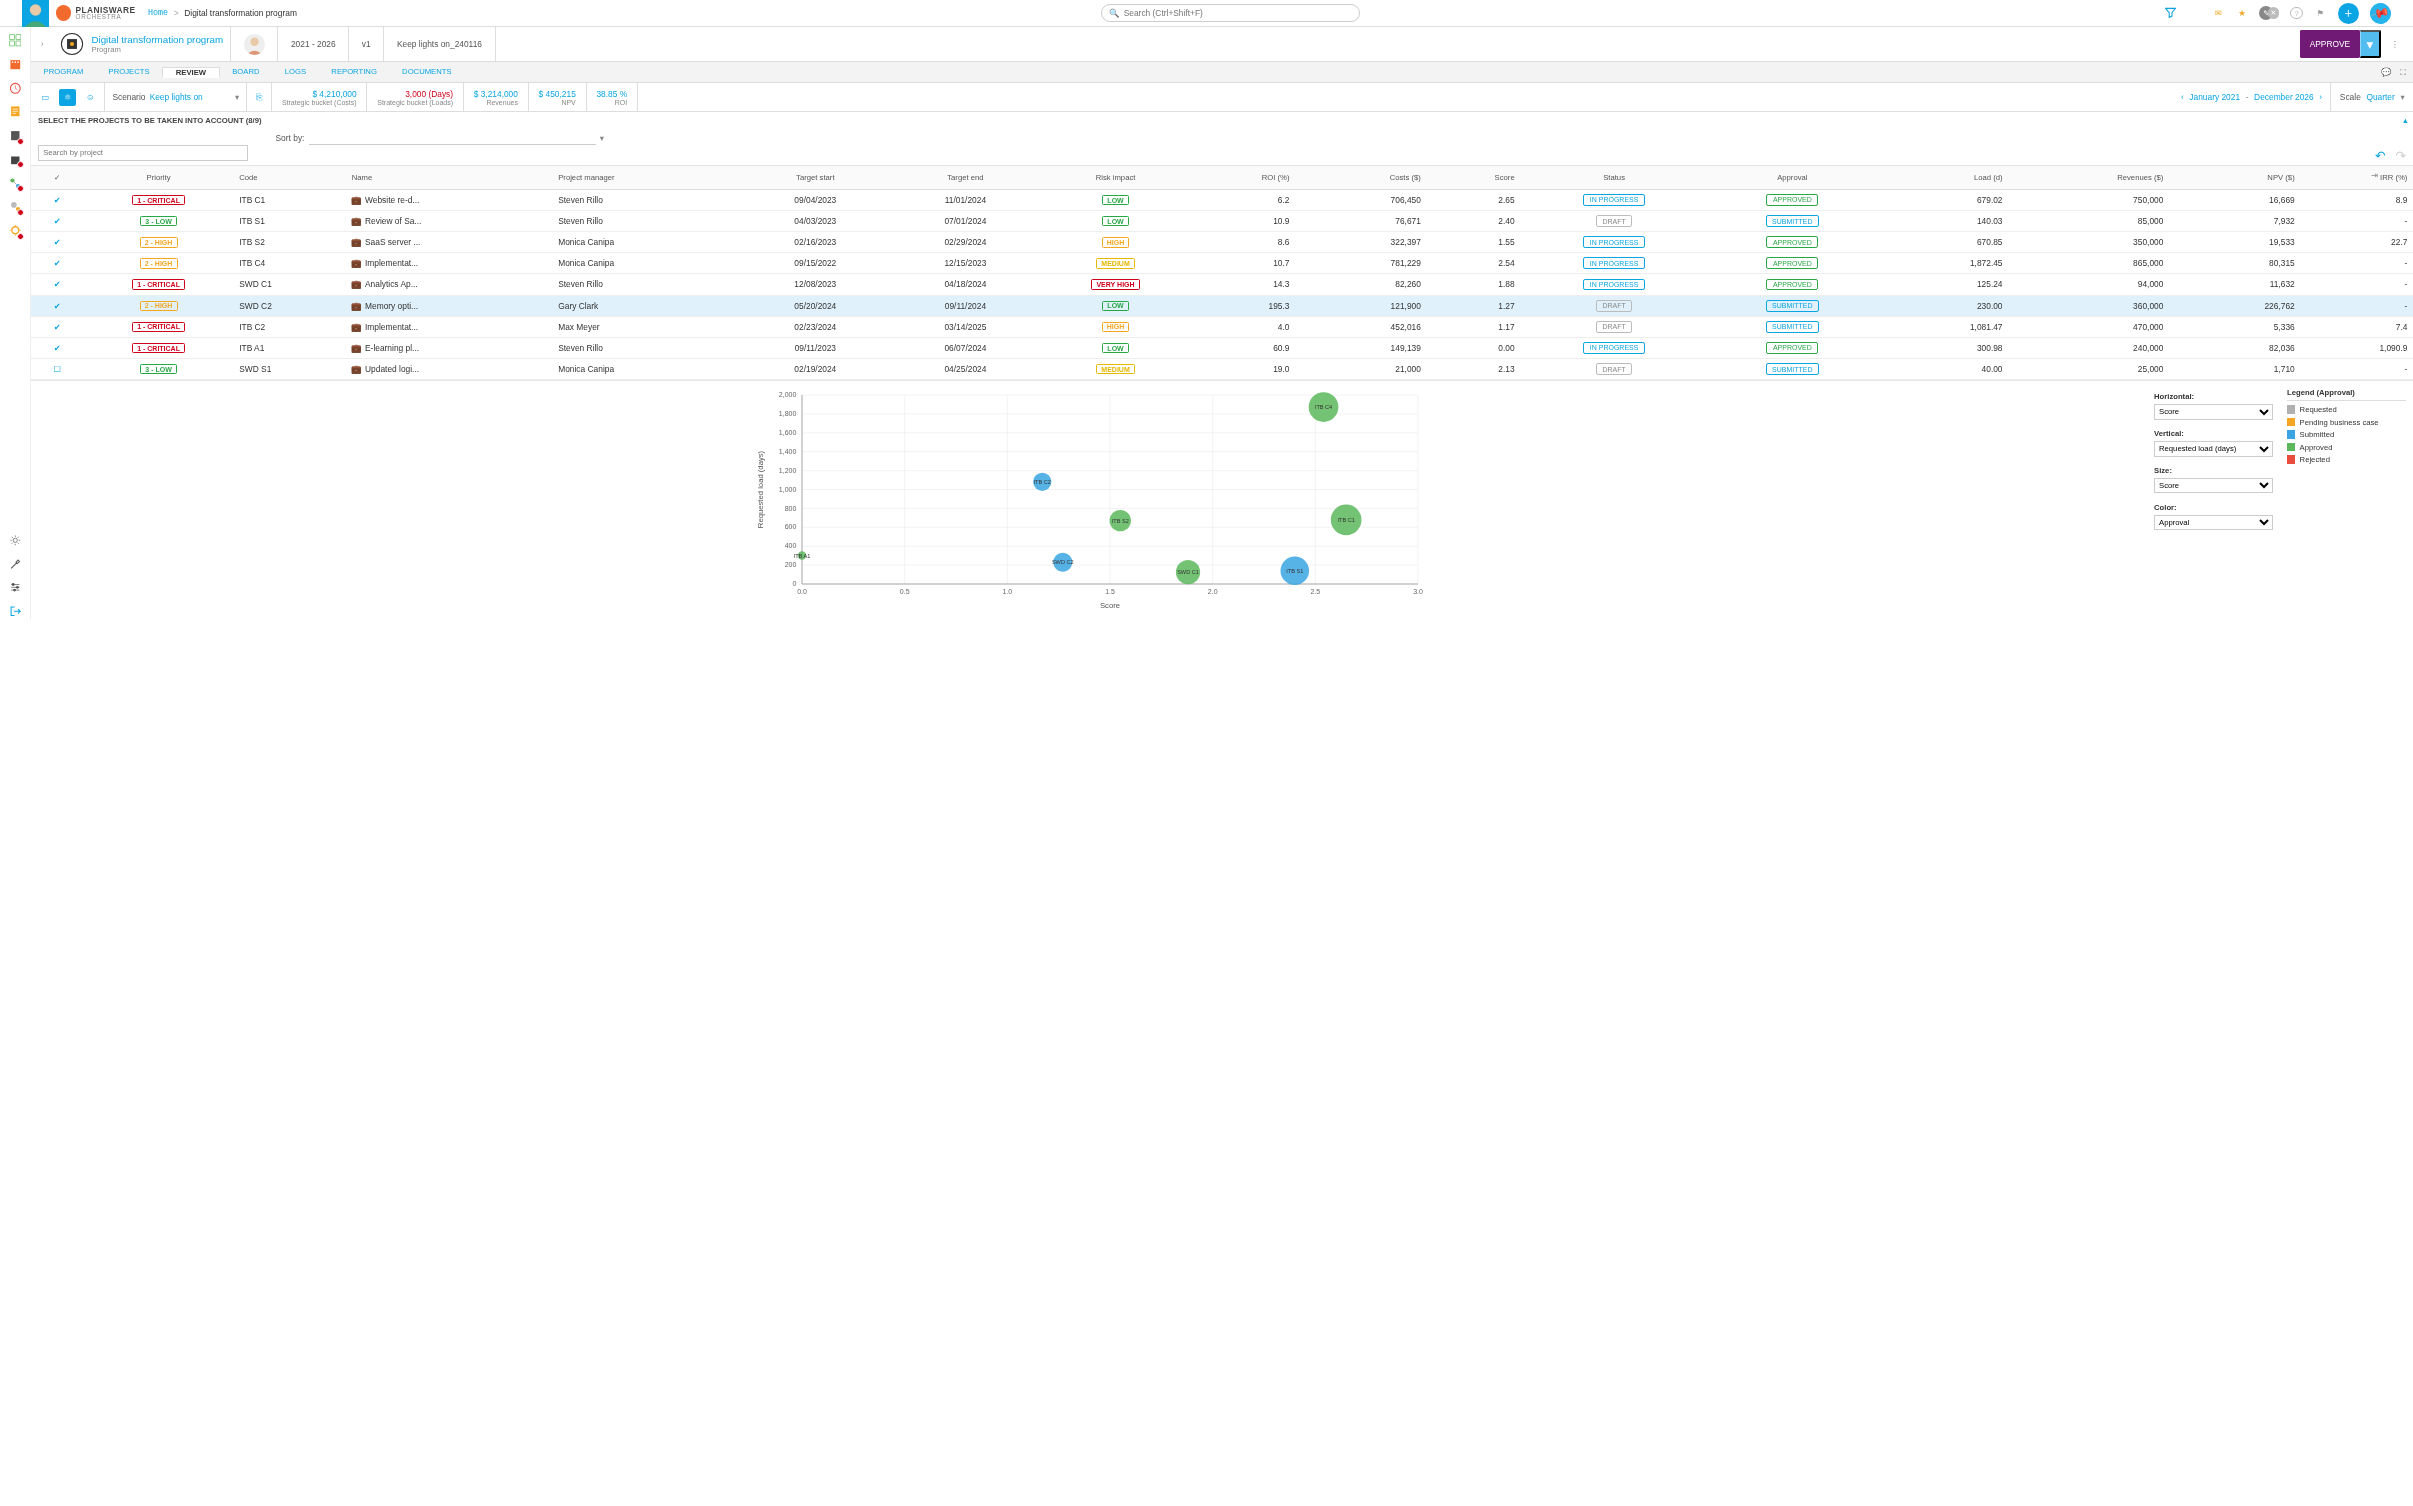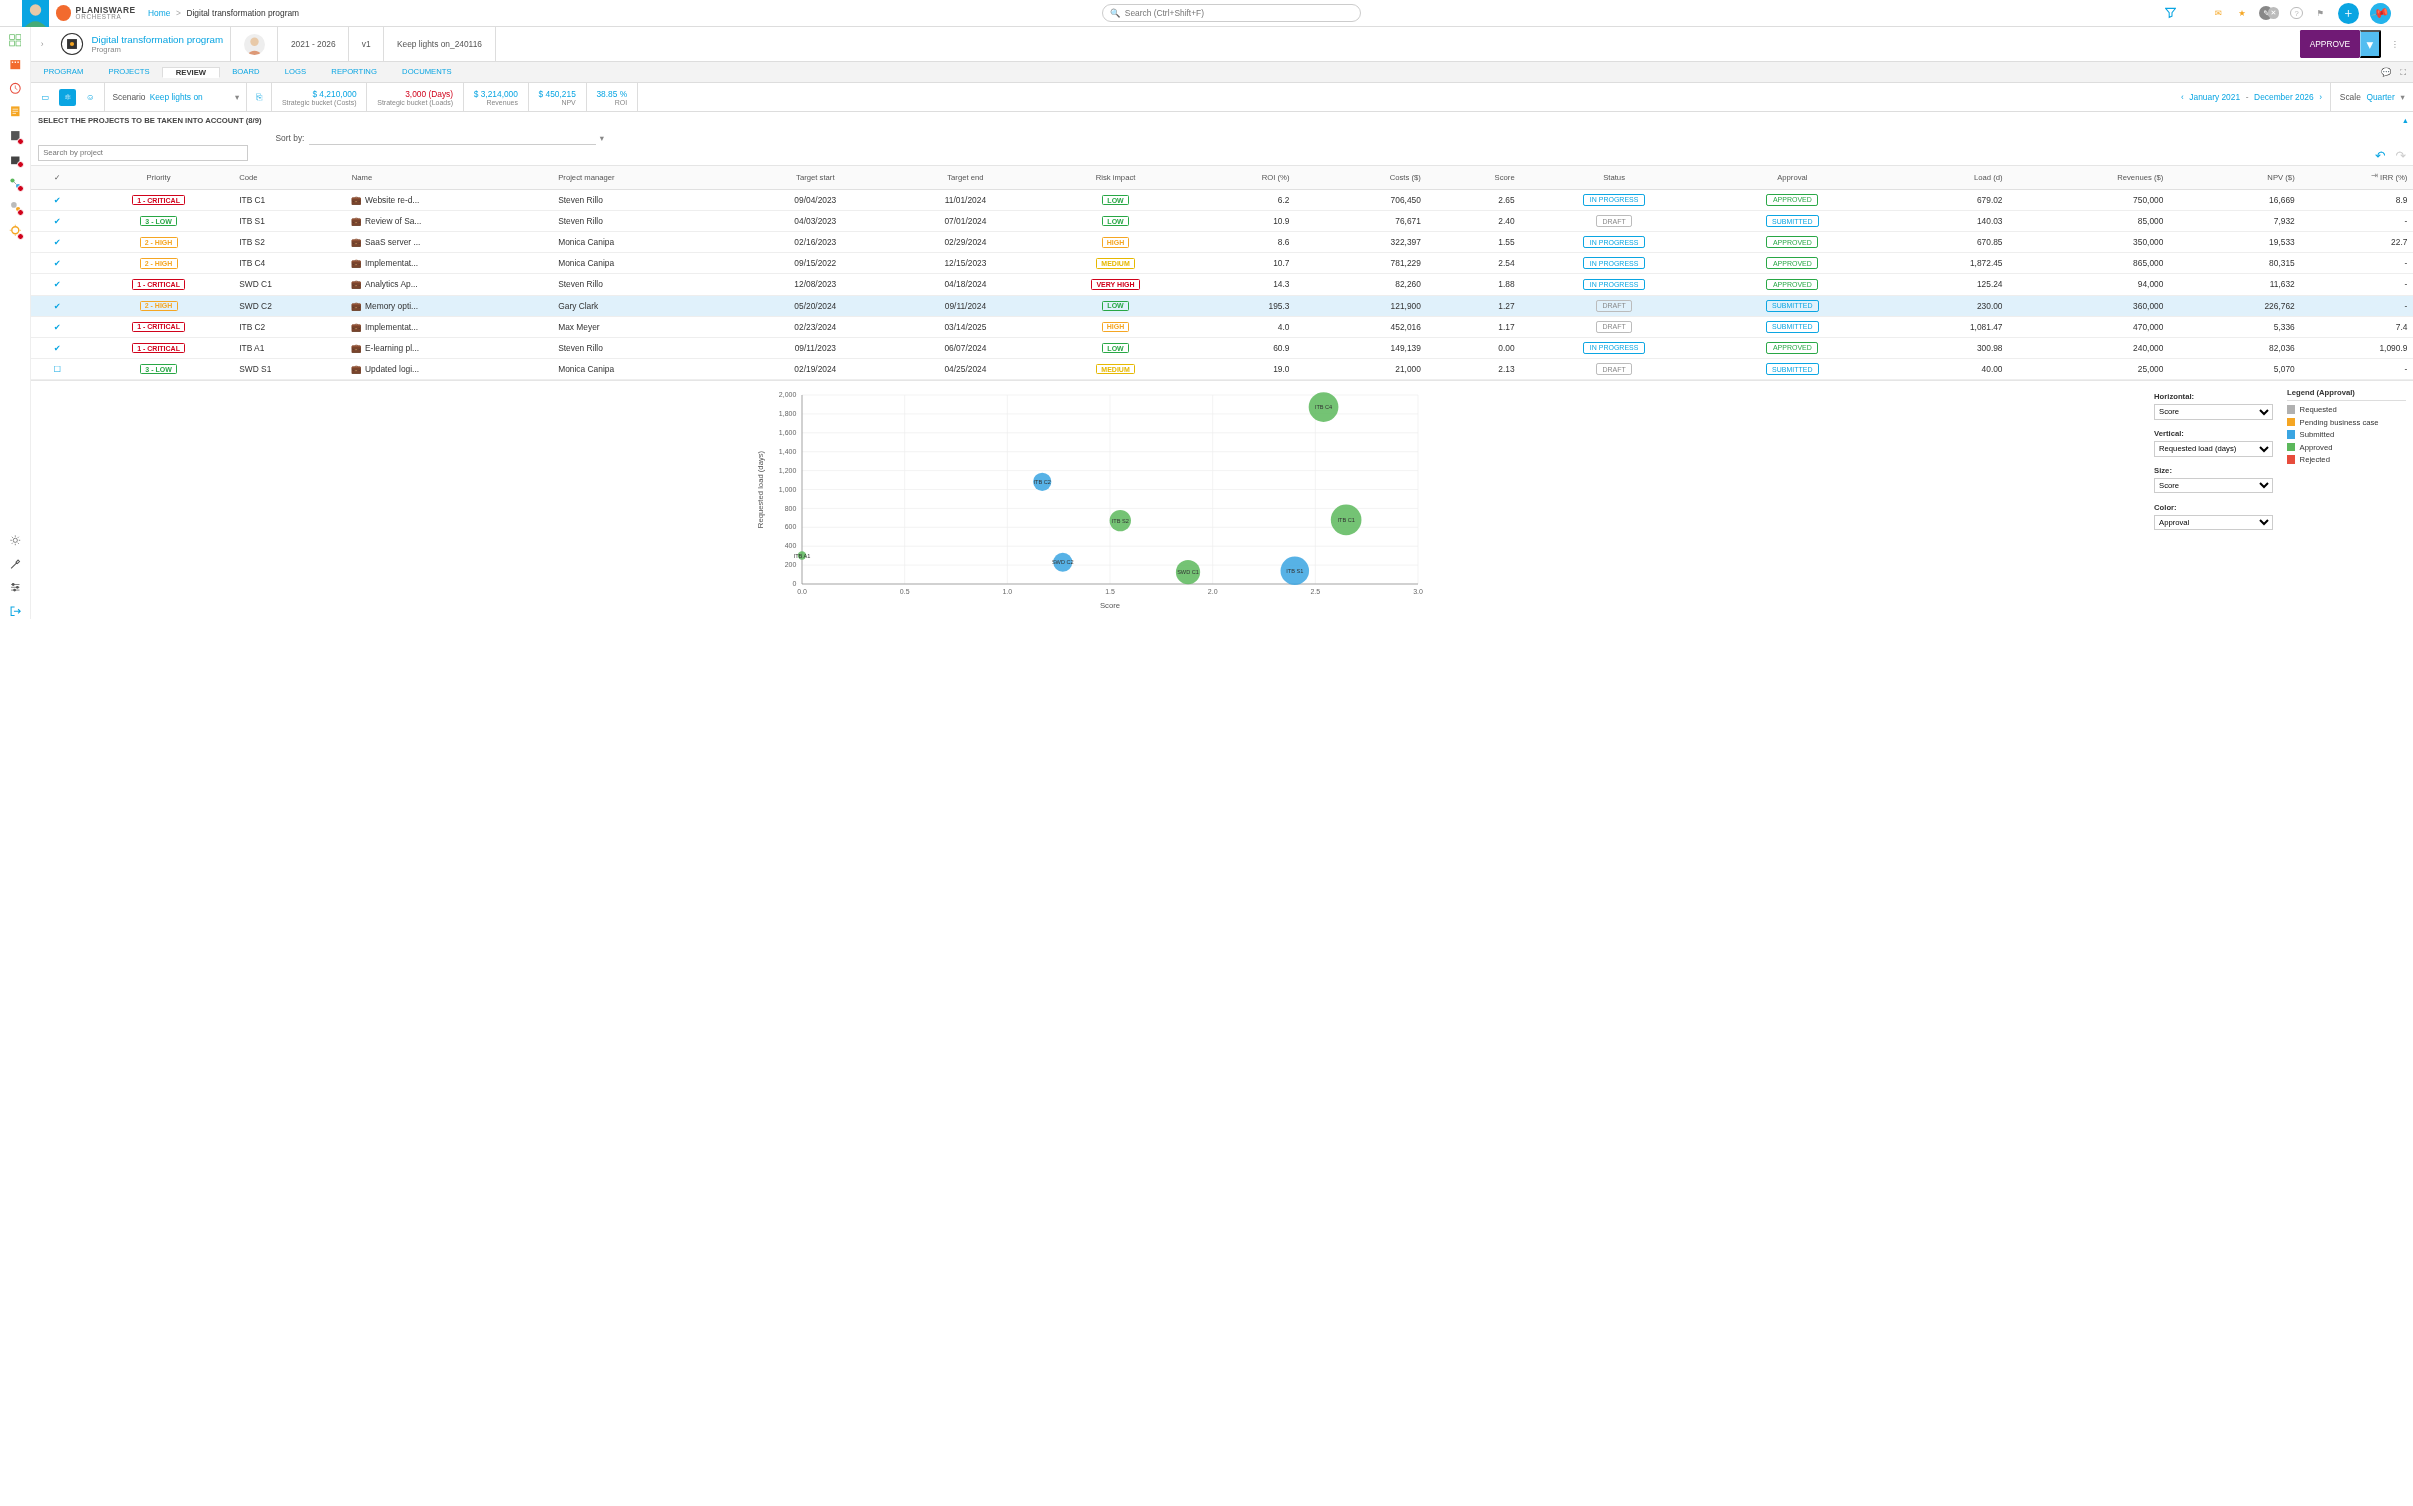--- a/index.html
+++ b/index.html
@@ -6,21 +6,21 @@
 body { font-family: Arial, Helvetica, sans-serif; font-size: 8.4px; color: #333; background: #fff; }
 .topbar { display: flex; align-items: center; height: 27px; border-bottom: 0.7px solid #ddd; padding: 0 22px; gap: 7px; }
 .avatar-sq { width: 27px; height: 27px; background: #0aa5e2; display: flex; align-items: center; justify-content: center; }
 .avatar-sq svg { width: 100%; height: 100%; }
 .brand { display: flex; align-items: center; gap: 4.2px; }
 .brand-logo { width: 15.4px; height: 15.4px; border-radius: 50%; background: #f26a2e; display: inline-block; }
 .brand-text { line-height: 1; }
 .brand-text .b1 { font-weight: bold; font-size: 8.4px; color: #444; letter-spacing: 0.4px; }
 .brand-text .b2 { font-size: 6.3px; color: #888; letter-spacing: 0.7px; }
 .crumb { display: flex; align-items: center; gap: 5.6px; margin-left: 5.6px; }
-.crumb a { color: #0aa5e2; text-decoration: none; }
+.crumb a { color: #0aa5e2; text-decoration: none; font-family: Liberation Mono, monospace; }
 .crumb .sep { color: #aaa; }
 .search { flex: 0 0 auto; margin-left: auto; margin-right: auto; }
 .search-box { width: 259px; height: 18px; border: 0.7px solid #ccc; border-radius: 9px; display: flex; align-items: center; padding: 0 7px; color: #888; gap: 4.2px; }
 .search-box input { border: none; outline: none; flex: 1; font-size: 8.4px; }
 .top-icons { display: flex; align-items: center; gap: 11.2px; }
 .ticon { color: #999; position: relative; width: 12.6px; height: 12.6px; display: inline-flex; align-items: center; justify-content: center; }
 .ticon.orange { color: #f5a623; }
 .ticon.help { color: #bbb; }
 .badge-close { background: #bbb; color: #fff; border-radius: 50%; width: 11.2px; height: 11.2px; display: inline-flex; align-items: center; justify-content: center; font-size: 7px; margin-left: -5.6px; }
 .circle-btn { width: 21px; height: 21px; border-radius: 50%; background: #0aa5e2; color: #fff; display: inline-flex; align-items: center; justify-content: center; font-size: 12.6px; }
@@ -577,21 +577,21 @@
               <td class="c">02/19/2024</td>
               <td class="c">04/25/2024</td>
               <td class="c"><span class="tag tag-med">MEDIUM</span></td>
               <td class="r">19.0</td>
               <td class="r">21,000</td>
               <td class="r">2.13</td>
               <td class="c"><span class="pill pill-draft">DRAFT</span></td>
               <td class="c"><span class="pill pill-sub">SUBMITTED</span></td>
               <td class="r">40.00</td>
               <td class="r">25,000</td>
-              <td class="r">5,070</td>
+              <td class="r">1,710</td>
               <td class="r">-</td>
             </tr>
           </tbody>
       </table>
     </div>
 
     <div class="chartwrap">
       <div class="chart">
         <svg viewBox="0 0 960 320" id="chart-svg" style="font-size:12px">
             <line x1="70" y1="280" x2="950" y2="280" stroke="#eee"></line>

